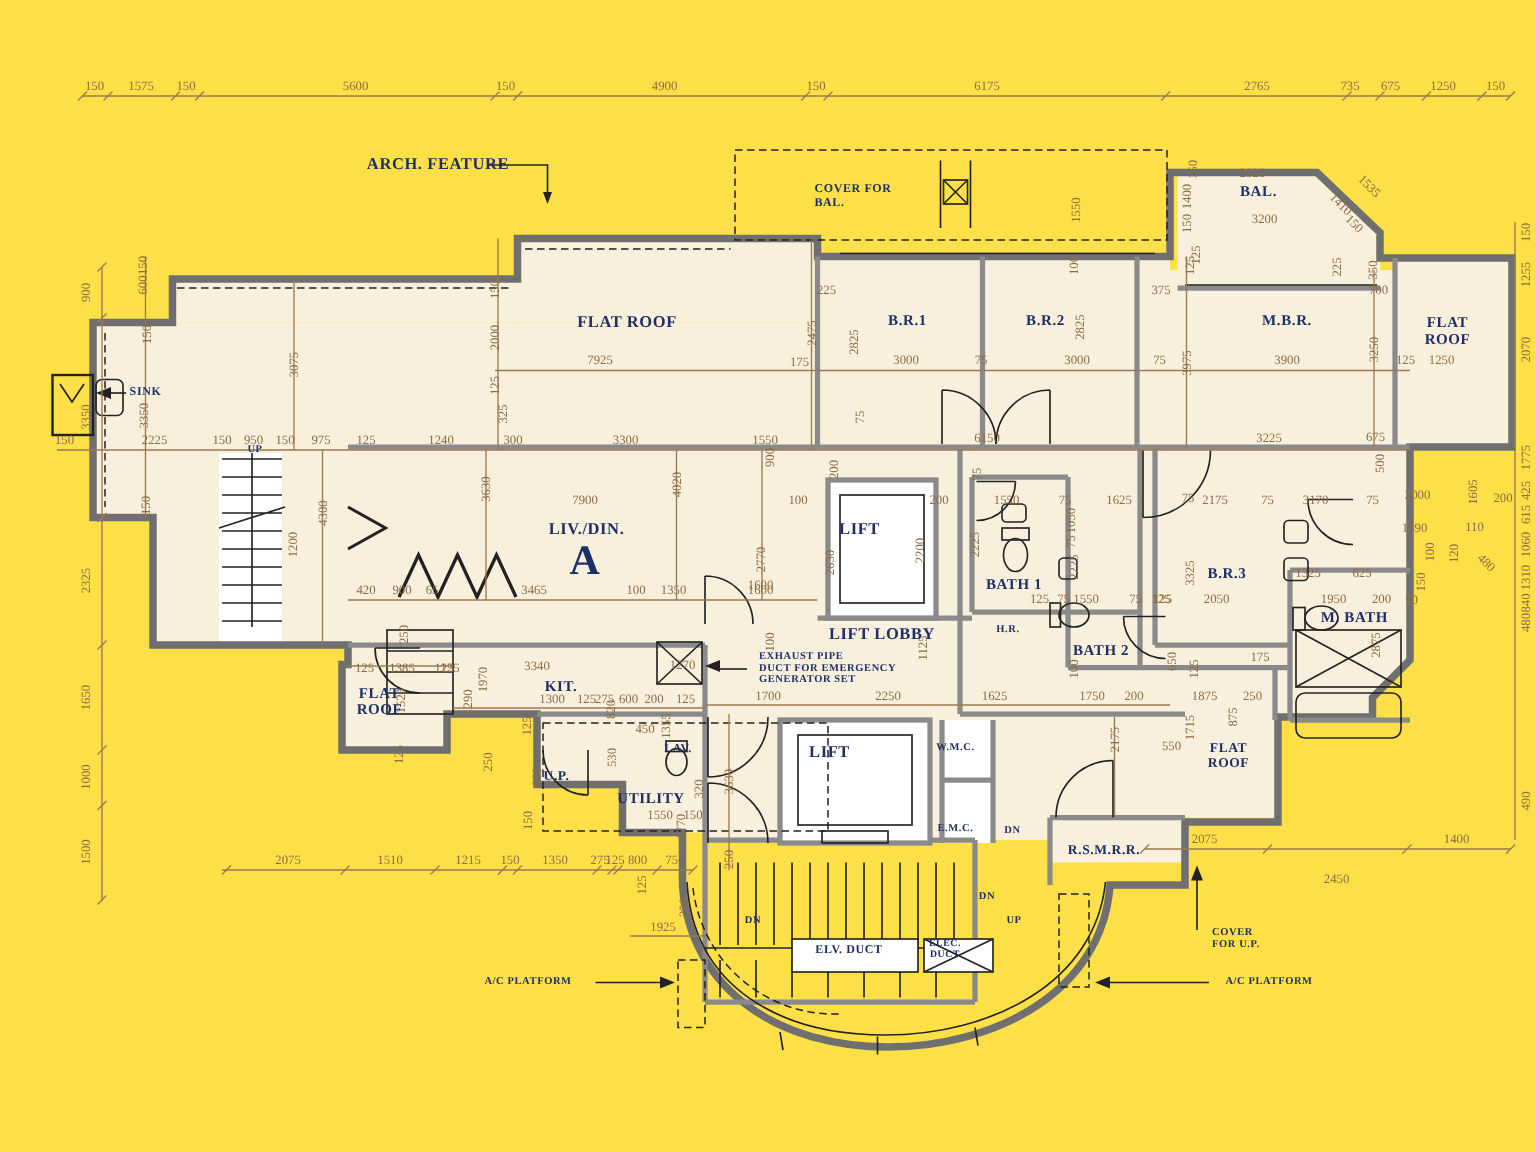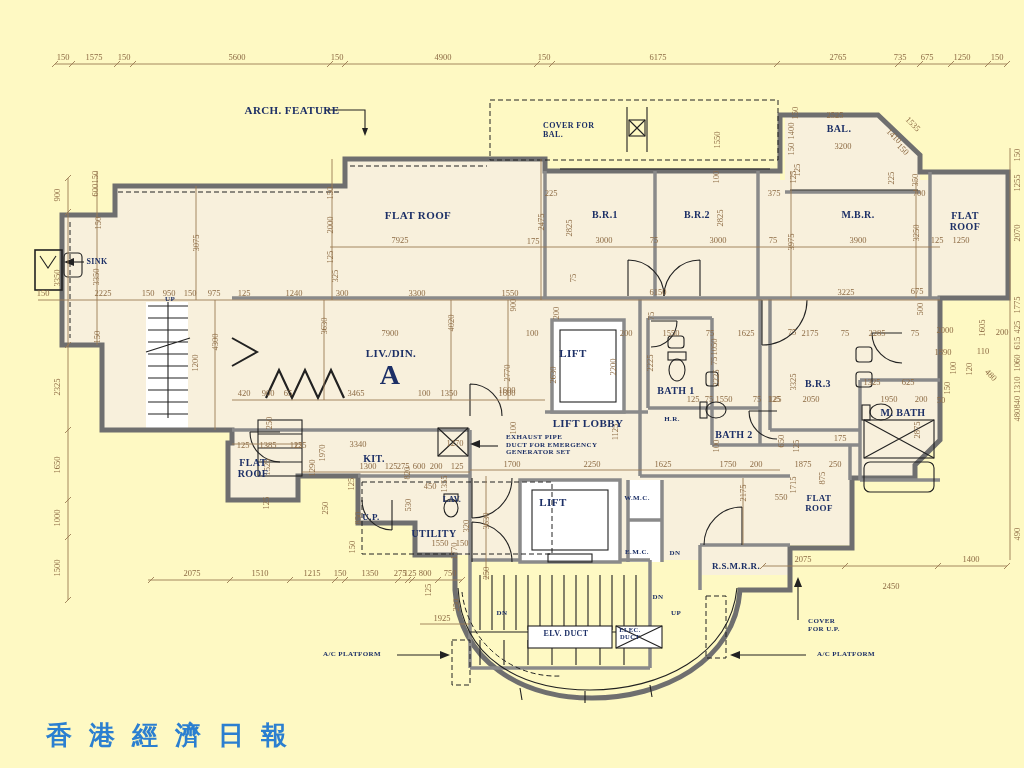--- a/index.html
+++ b/index.html
@@ -1,16 +1,16 @@
 <!DOCTYPE html>
 <html><head>
 <meta charset="utf-8">
 <style>
   html,body{margin:0;padding:0;background:#fff;}
-  #stage{position:relative;width:1024px;height:768px;background:#fef9c3;overflow:hidden;
+  #stage{position:relative;width:1024px;height:768px;background:#fde047;overflow:hidden;
          font-family:"Liberation Serif",serif;}
   #plan-svg{position:absolute;left:0;top:0;}
   .dim{position:absolute;font:8.5px "Liberation Serif",serif;color:#8d6b44;
        transform:translate(-50%,-50%);white-space:nowrap;line-height:1;}
   .dim.r{transform:translate(-50%,-50%) rotate(-90deg);}
   .dim.d{transform:translate(-50%,-50%) rotate(45deg);}
   .lbl{position:absolute;font-family:"Liberation Serif",serif;color:#1c2f66;font-weight:bold;
        transform:translate(-50%,-50%);text-align:center;white-space:pre-line;line-height:1.1;
        letter-spacing:.4px;}
   .lbl.left{transform:translate(0,-50%);text-align:left;}
@@ -344,21 +344,21 @@
       <span class="dim r" style="left: 795px; top: 113px;">150</span>
       <span class="dim r" style="left: 791px; top: 131px;">1400</span>
       <span class="dim r" style="left: 791px; top: 149px;">150</span>
       <span class="dim d" style="left: 913px; top: 124px;">1535</span>
       <span class="dim d" style="left: 894px; top: 136px;">1410</span>
       <span class="dim d" style="left: 903px; top: 149px;">150</span>
       <span class="dim r" style="left: 717px; top: 140px;">1550</span>
       <span class="dim" style="left: 792px; top: 332px;">75</span>
       <span class="dim" style="left: 810px; top: 333px;">2175</span>
       <span class="dim" style="left: 845px; top: 333px;">75</span>
-      <span class="dim" style="left: 877px; top: 333px;">2285</span>
+      <span class="dim" style="left: 877px; top: 333px;">3170</span>
       <span class="dim" style="left: 915px; top: 333px;">75</span>
       <span class="dim r" style="left: 793px; top: 382px;">3325</span>
       <span class="dim" style="left: 872px; top: 382px;">1325</span>
       <span class="dim" style="left: 908px; top: 382px;">625</span>
       <span class="dim" style="left: 811px; top: 399px;">2050</span>
       <span class="dim" style="left: 889px; top: 399px;">1950</span>
       <span class="dim" style="left: 921px; top: 399px;">200</span>
       <span class="dim" style="left: 775px; top: 399px;">125</span>
       <span class="dim r" style="left: 917px; top: 430px;">2875</span>
       <span class="dim r" style="left: 781px; top: 441px;">650</span>
@@ -420,16 +420,15 @@
       <span class="lbl left" style="left: 808px; top: 626px; font-size: 7px;">COVER
 FOR U.P.</span>
       <span class="lbl" style="left: 170px; top: 300px; font-size: 7px;">UP</span>
       <span class="lbl" style="left: 675px; top: 554px; font-size: 7px;">DN</span>
       <span class="lbl" style="left: 658px; top: 598px; font-size: 7px;">DN</span>
       <span class="lbl" style="left: 502px; top: 614px; font-size: 7px;">DN</span>
       <span class="lbl" style="left: 676px; top: 614px; font-size: 7px;">UP</span>
     </div>
 
   <div id="watermark">
-    <div class="wm-sub">香港經濟日報</div>
   </div>
 
 </div>
 
 </body></html>

